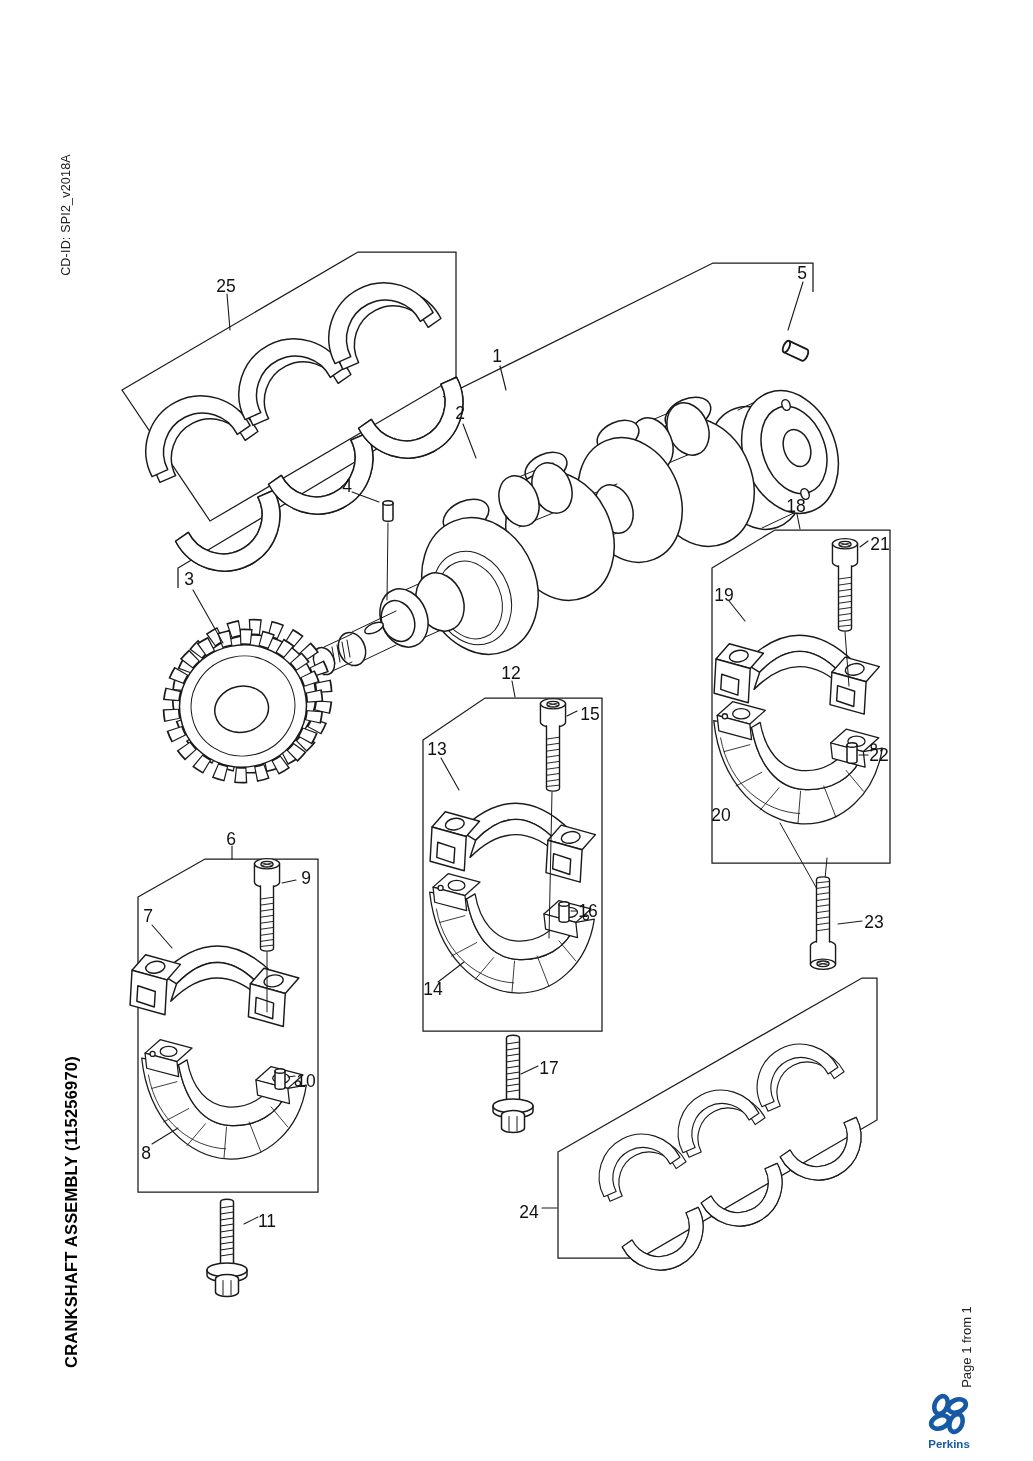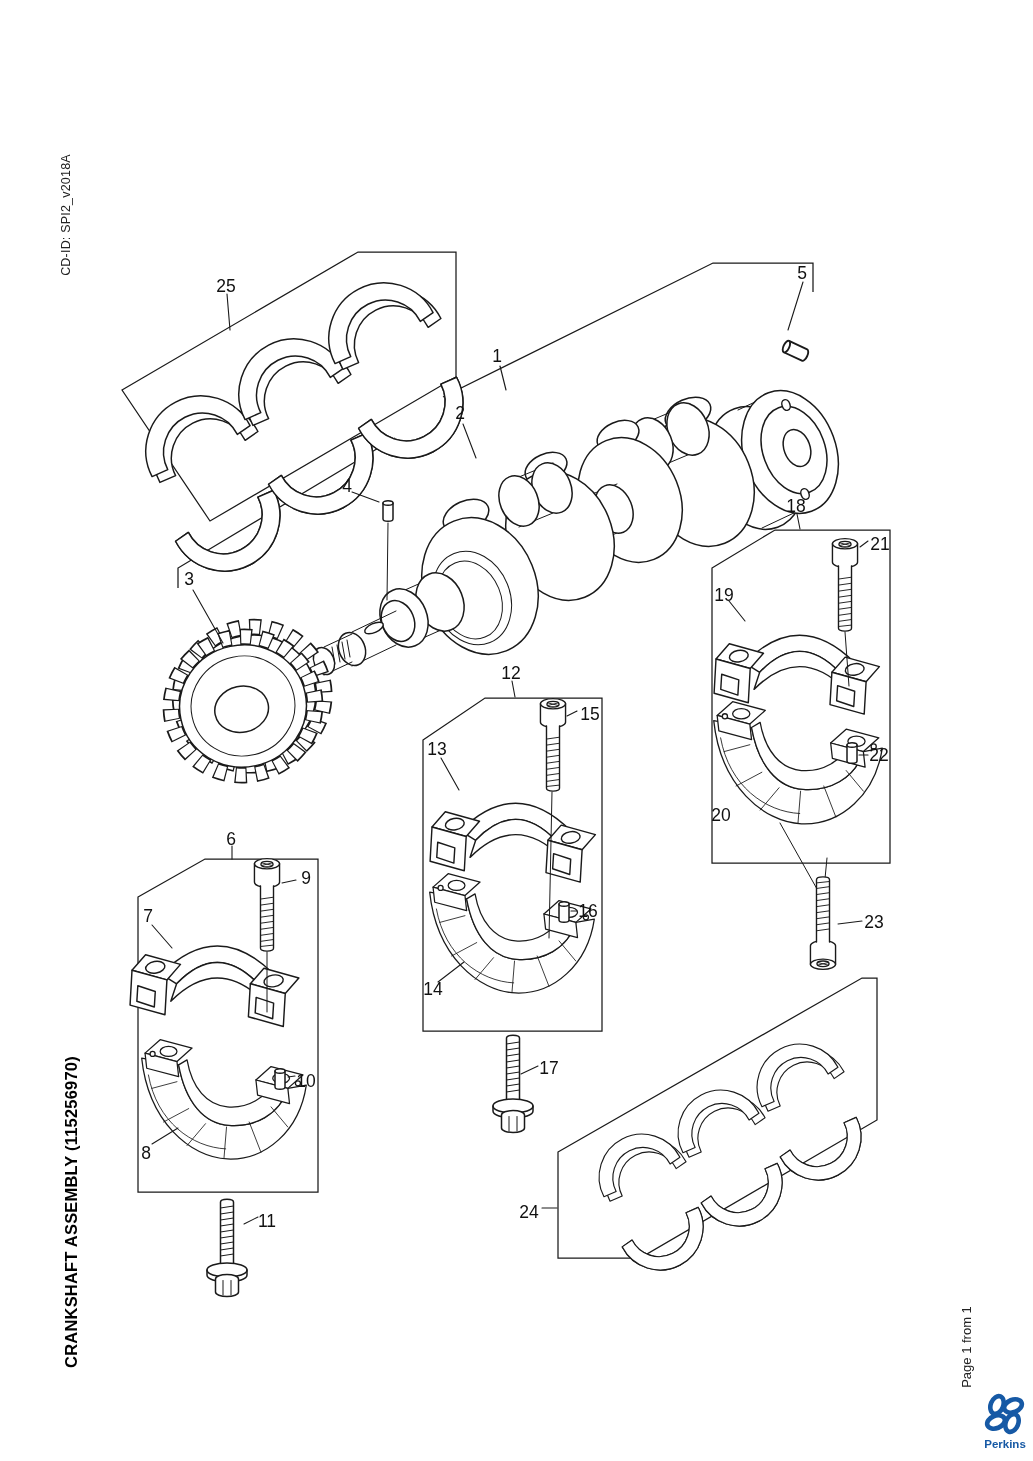--- a/index.html
+++ b/index.html
@@ -5,21 +5,21 @@
   html,body{margin:0;padding:0;background:#e8e8e8;}
   .page{
     position:relative;width:1033px;height:1461px;background:#ffffff;
     font-family:"Liberation Sans", sans-serif;color:#111;overflow:hidden;
     margin:0 auto;
   }
   .vtext{position:absolute;white-space:nowrap;transform:translate(-50%,-50%) rotate(-90deg);}
   .cdid{left:66px;top:215px;font-size:12.5px;color:#222;letter-spacing:.2px;}
   .title{left:71px;top:1212px;font-size:16.5px;font-weight:bold;color:#000;letter-spacing:.2px;}
   .pagelabel{left:966px;top:1347px;font-size:13px;color:#222;}
-  .logo{position:absolute;left:978px;top:1393px;width:54px;height:64px;}
+  .logo{position:absolute;left:922px;top:1393px;width:54px;height:64px;}
   svg{display:block;}
   .diagram{position:absolute;left:0;top:0;}
   .ln{fill:#ffffff;stroke:#1a1a1a;stroke-width:1.5;stroke-linejoin:round;stroke-linecap:round;}
   .box{fill:none;stroke:#1a1a1a;stroke-width:1.25;stroke-linejoin:miter;}
   .thin{fill:none;stroke:#1a1a1a;stroke-width:1;stroke-linecap:round;}
   .leader{fill:none;stroke:#1a1a1a;stroke-width:1.1;stroke-linecap:round;}
   .callout{font-family:"Liberation Sans",sans-serif;font-size:17.5px;fill:#111;text-anchor:middle;}
   .teethD{fill:none;stroke:#1a1a1a;stroke-width:17;}
   .teethW{fill:none;stroke:#ffffff;stroke-width:13.5;}
   .brandtxt{font-family:"Liberation Sans",sans-serif;font-weight:bold;font-size:11.5px;text-anchor:middle;}

